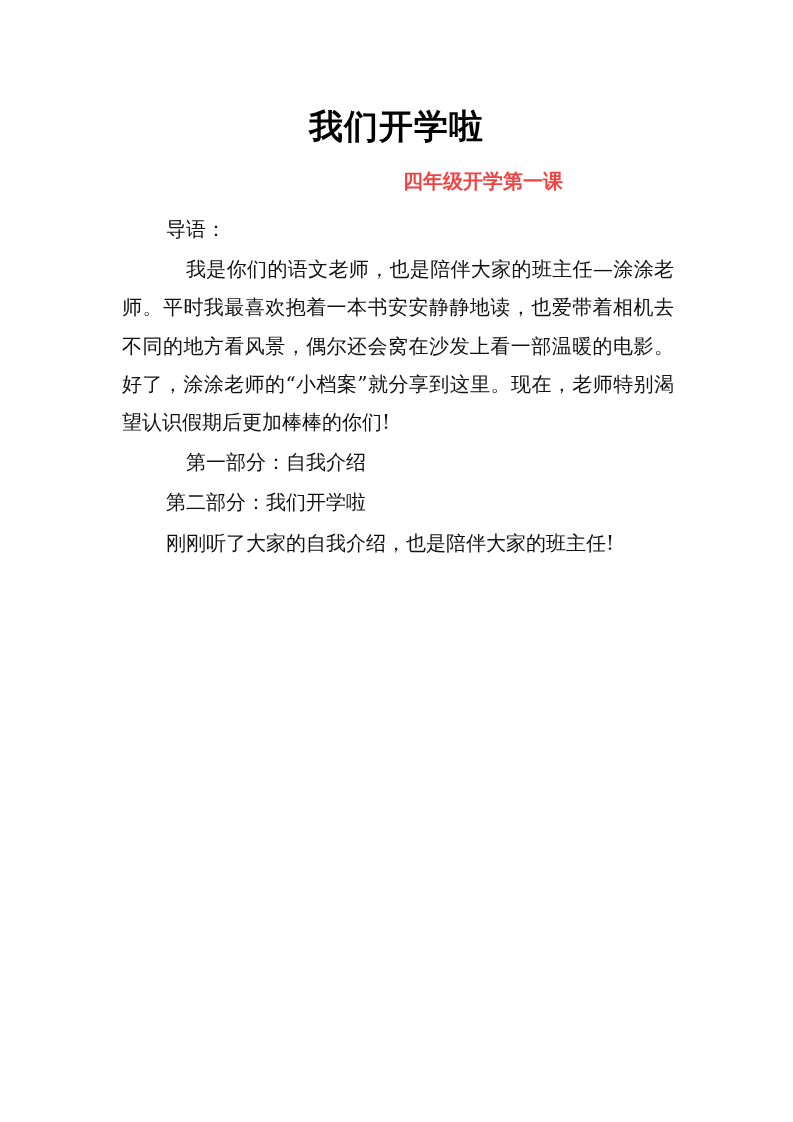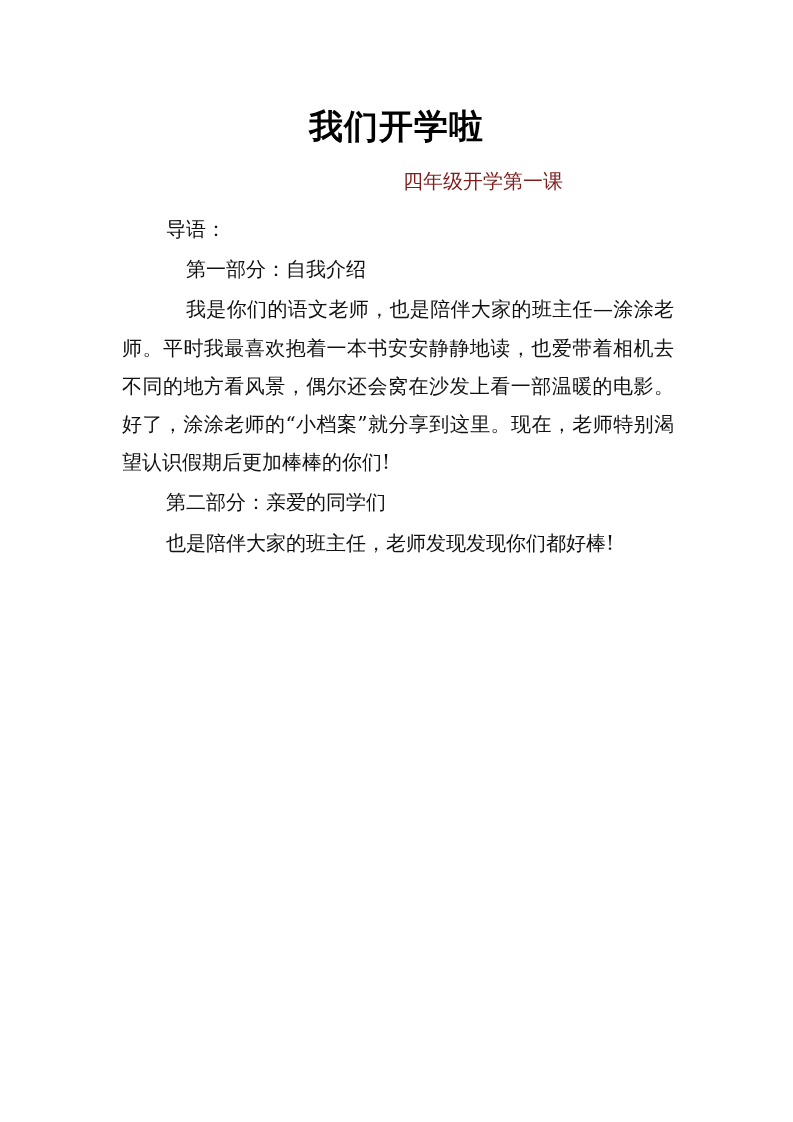--- a/index.html
+++ b/index.html
@@ -2,34 +2,34 @@
 <html><head>
 <meta charset="utf-8">
 <style>
   html, body { margin: 0; padding: 0; background: #ffffff; }
   body { width: 793px; height: 1122px; position: relative; overflow: hidden;
          font-family: "DejaVu Serif", "Liberation Serif", serif; color: #111; }
   .page { position: absolute; left: 0; top: 0; width: 793px; height: 998px; }
   .title { position: absolute; top: 104px; left: 0; width: 793px; text-align: center;
            font-family: "DejaVu Sans", "Liberation Sans", sans-serif; font-weight: bold;
            font-size: 34px; letter-spacing: 1px; color: #000; }
-  .subtitle { position: absolute; top: 168px; left: 403px; font-size: 20px; color: #7f1d1d; }
+  .subtitle { position: absolute; top: 168px; left: 403px; font-size: 20px; color: #ef4444; font-weight: bold; }
   .body { position: absolute; top: 208px; left: 120px; width: 556px; font-size: 20px;
           line-height: 38.2px; text-align: justify; text-justify: inter-ideograph; }
   .body p { margin: 2px; }
   .ind2 { text-indent: 44px; }
   .ind3 { text-indent: 64px; }
 </style>
 </head>
 <body>
 
 <div class="page">
   <div class="title">我们开学啦</div>
   <div class="subtitle">四年级开学第一课</div>
 
   <div class="body">
     <p class="ind2">导语：</p>
+    <p class="ind3">我是你们的语文老师，也是陪伴大家的班主任—涂涂老师。平时我最喜欢抱着一本书安安静静地读，也爱带着相机去不同的地方看风景，偶尔还会窝在沙发上看一部温暖的电影。好了，涂涂老师的“小档案”就分享到这里。现在，老师特别渴望认识假期后更加棒棒的你们!</p>
     <p class="ind3">第一部分：自我介绍</p>
-    <p class="ind3">我是你们的语文老师，也是陪伴大家的班主任—涂涂老师。平时我最喜欢抱着一本书安安静静地读，也爱带着相机去不同的地方看风景，偶尔还会窝在沙发上看一部温暖的电影。好了，涂涂老师的“小档案”就分享到这里。现在，老师特别渴望认识假期后更加棒棒的你们!</p>
-    <p class="ind2">第二部分：亲爱的同学们</p>
-    <p class="ind2">也是陪伴大家的班主任，老师发现发现你们都好棒!</p>
+    <p class="ind2">第二部分：我们开学啦</p>
+    <p class="ind2">刚刚听了大家的自我介绍，也是陪伴大家的班主任!</p>
   </div>
 </div>
 
 </body></html>

